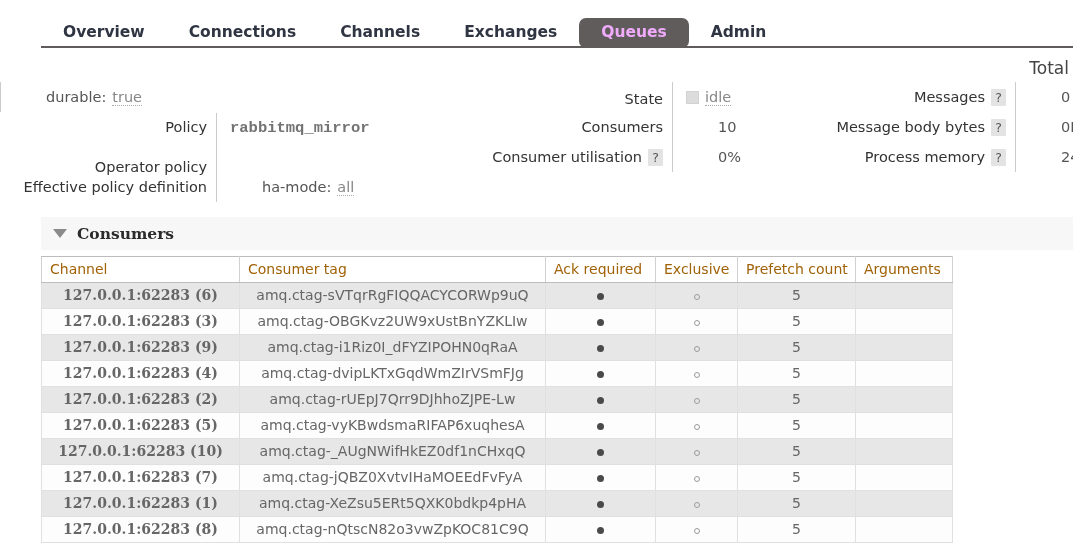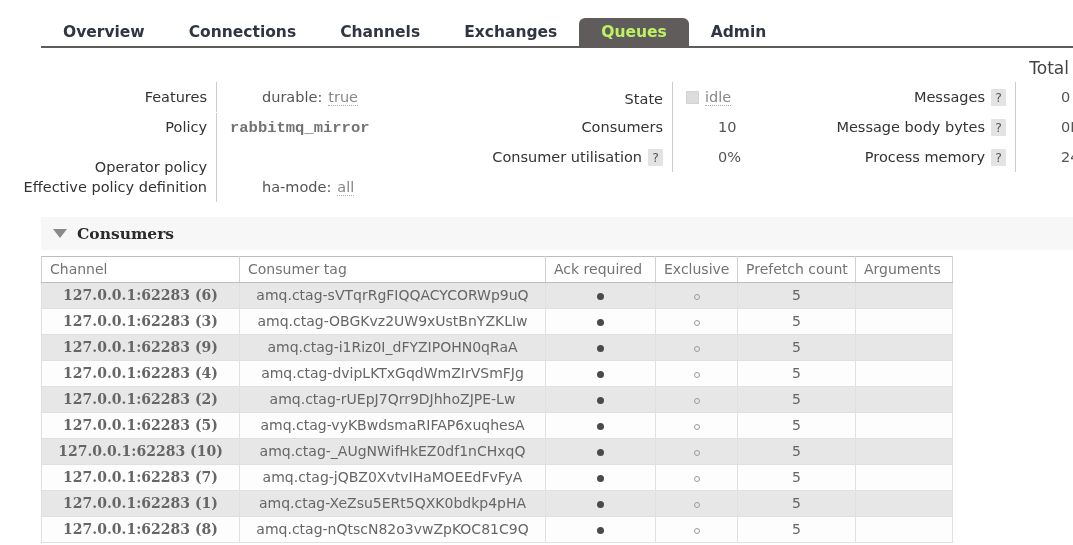--- a/index.html
+++ b/index.html
@@ -40,21 +40,22 @@
     font-size: 15.5px;
     color: #2f3542;
     padding: 7px 22px 8px 22px;
     line-height: 1;
     cursor: pointer;
     white-space: nowrap;
     border-radius: 6px 6px 0 0;
   }
   .nav-item.active {
     background: #605c5c;
-    color: #bef264;
+    color: #f0abfc;
+    border-radius: 7px;
   }
 
   
   .details {
     position: absolute;
     left: 0;
     top: 60px;
     width: 1073px;
     height: 135px;
   }
@@ -183,21 +184,21 @@
     width: 911px;
   }
   table.consumers {
     border-collapse: collapse;
     width: 911px;
     table-layout: fixed;
   }
   table.consumers th {
     font-size: 14px;
     font-weight: normal;
-    color: #737373;
+    color: #a16207;
     text-align: left;
     padding: 4px 8px 5px 8px;
     background: #ffffff;
     border: 1px solid #d0d0d0;
     border-top: 1px solid #bdbdbd;
     border-bottom: 1px solid #bdbdbd;
     white-space: nowrap;
     cursor: pointer;
   }
   table.consumers td {
@@ -259,21 +260,20 @@
         <li class="nav-item">Admin</li>
       </ul>
   </nav>
 
   <section class="details">
 
     <div class="stat-group g1">
       <div class="group-title blank">&nbsp;</div>
       <div id="g1-rows">
           <div class="stat-row">
-            <div class="stat-label">Features</div>
             <div class="stat-value">
               <span class="val-plain">durable:</span>
               <span class="val-dim">true</span>
             </div>
           </div>
           <div class="stat-row">
             <div class="stat-label">Policy</div>
             <div class="stat-value">
               <span class="val-bold">rabbitmq_mirror</span>
             </div>

